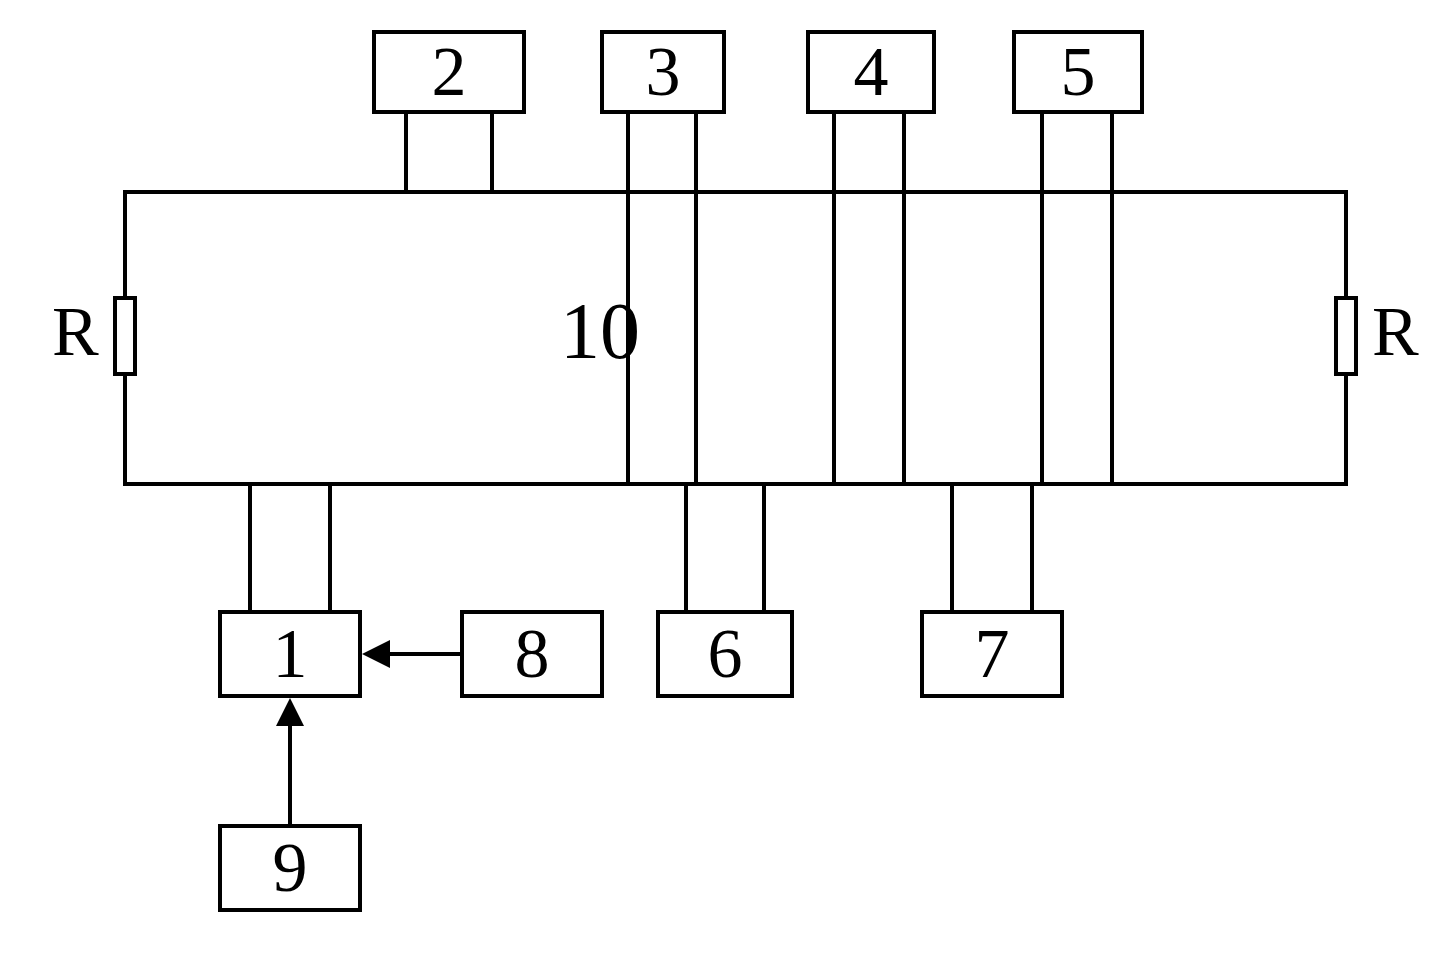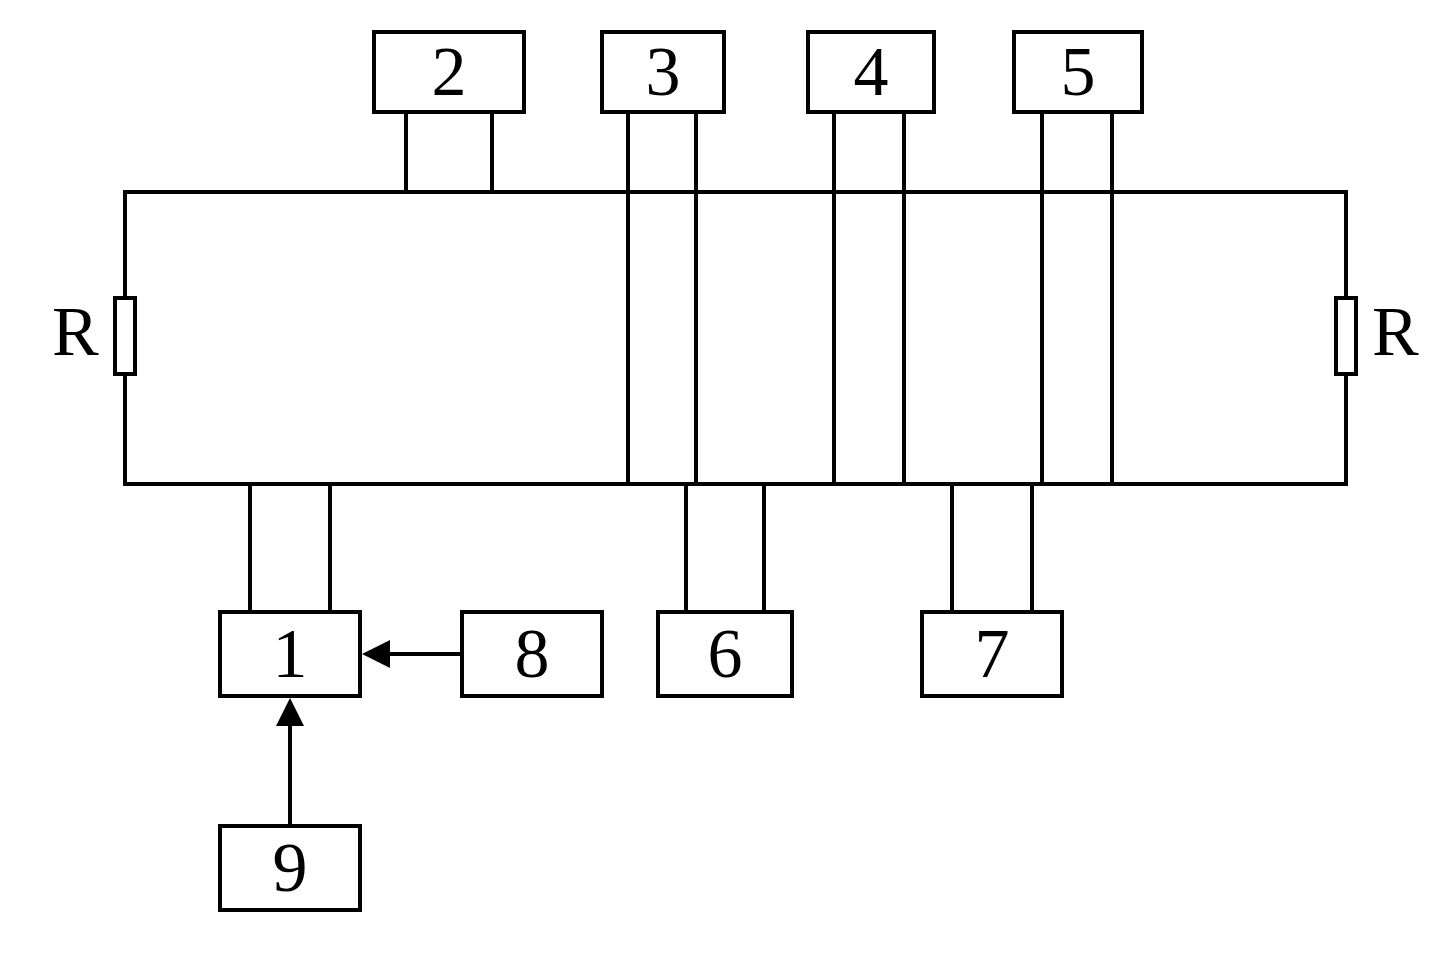--- a/index.html
+++ b/index.html
@@ -68,20 +68,21 @@
   <div class="line vline" style="left:93px; top:160px; height:110px;"></div>
   <div class="resistor" style="left:83px; top:266px;"></div>
   <div class="line vline" style="left:93px; top:346px; height:110px;"></div>
   <div class="label" style="left:22px; top:262px;">R</div>
 
   <div class="line vline" style="left:1314px; top:160px; height:110px;"></div>
   <div class="resistor" style="left:1304px; top:266px;"></div>
   <div class="line vline" style="left:1314px; top:346px; height:110px;"></div>
   <div class="label" style="left:1342px; top:262px;">R</div>
 
+  <div class="label" style="left:530px; top:256px; font-size:80px;">10</div>
 
   <div class="box" style="left:342px; top:0px; width:154px; height:84px;">
       <span>2</span>
     </div>
   <div class="line vline" style="left:374px; top:84px; height:76px;"></div>
   <div class="line vline" style="left:460px; top:84px; height:76px;"></div>
 
   <div class="box" style="left:570px; top:0px; width:126px; height:84px;">
       <span>3</span>
     </div>

